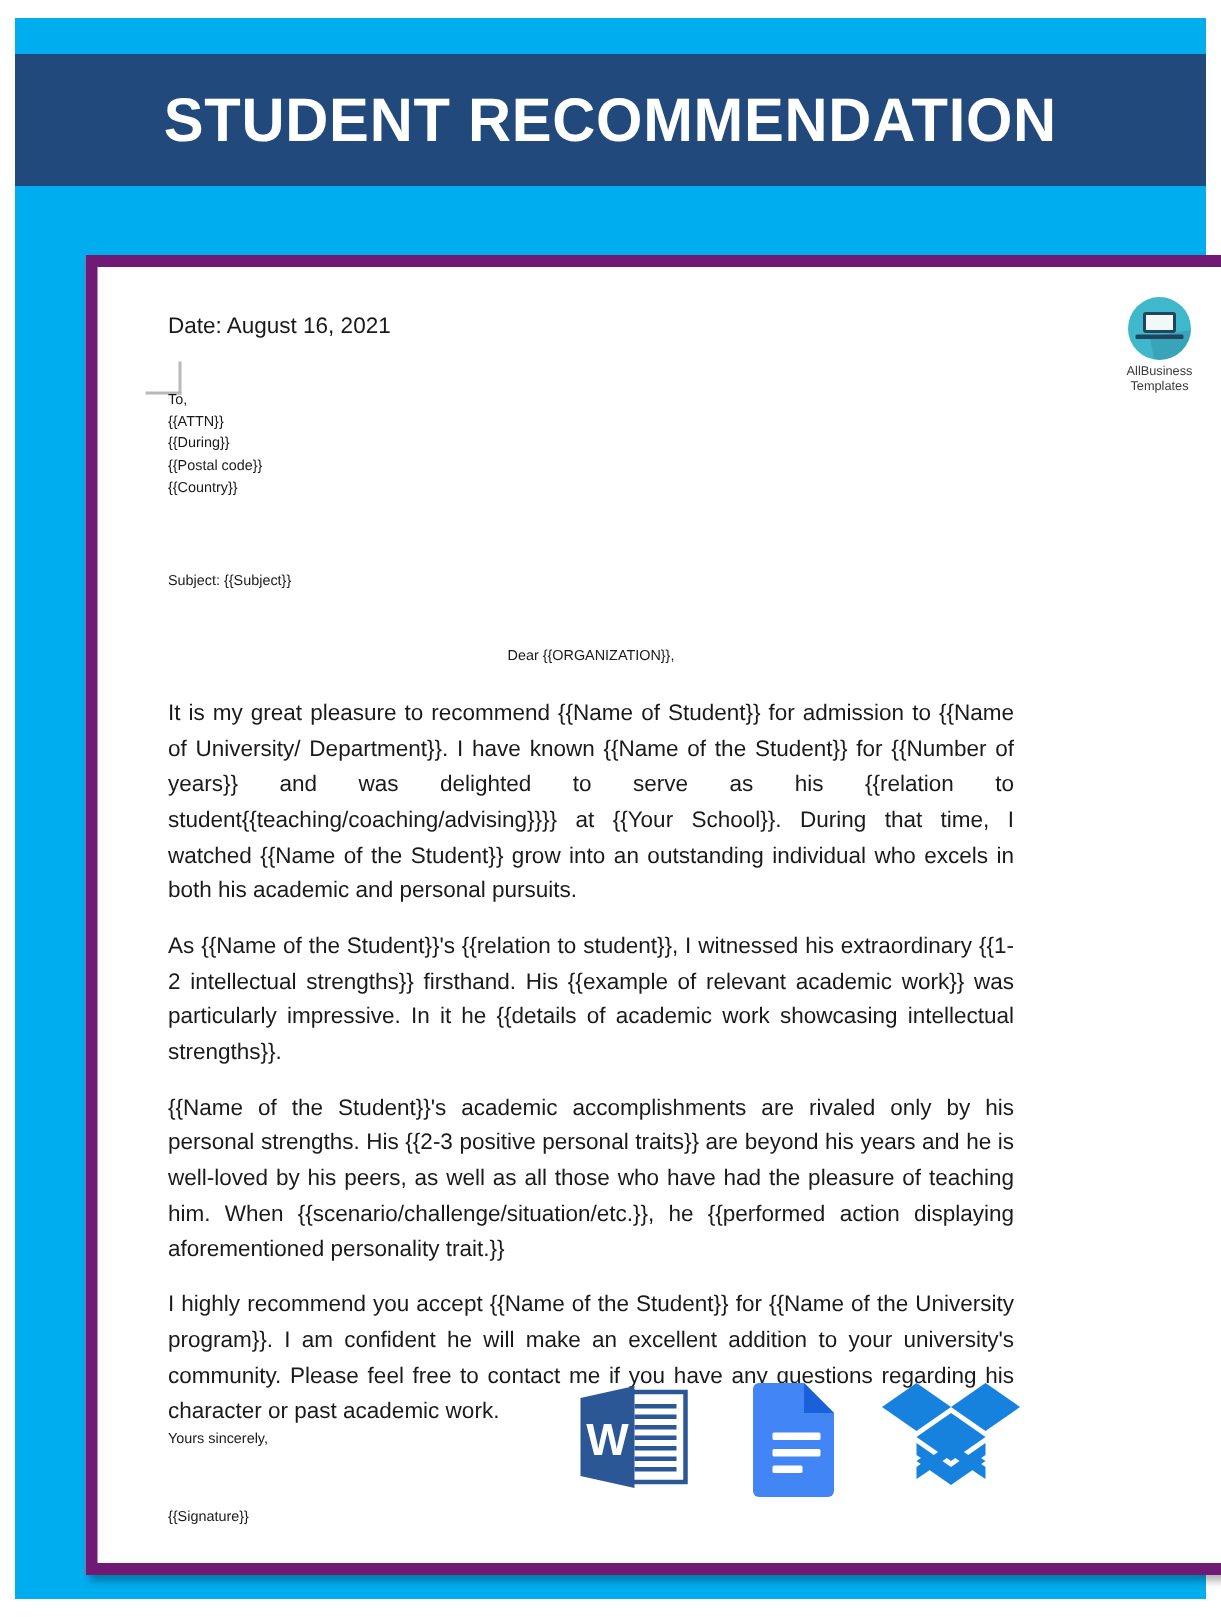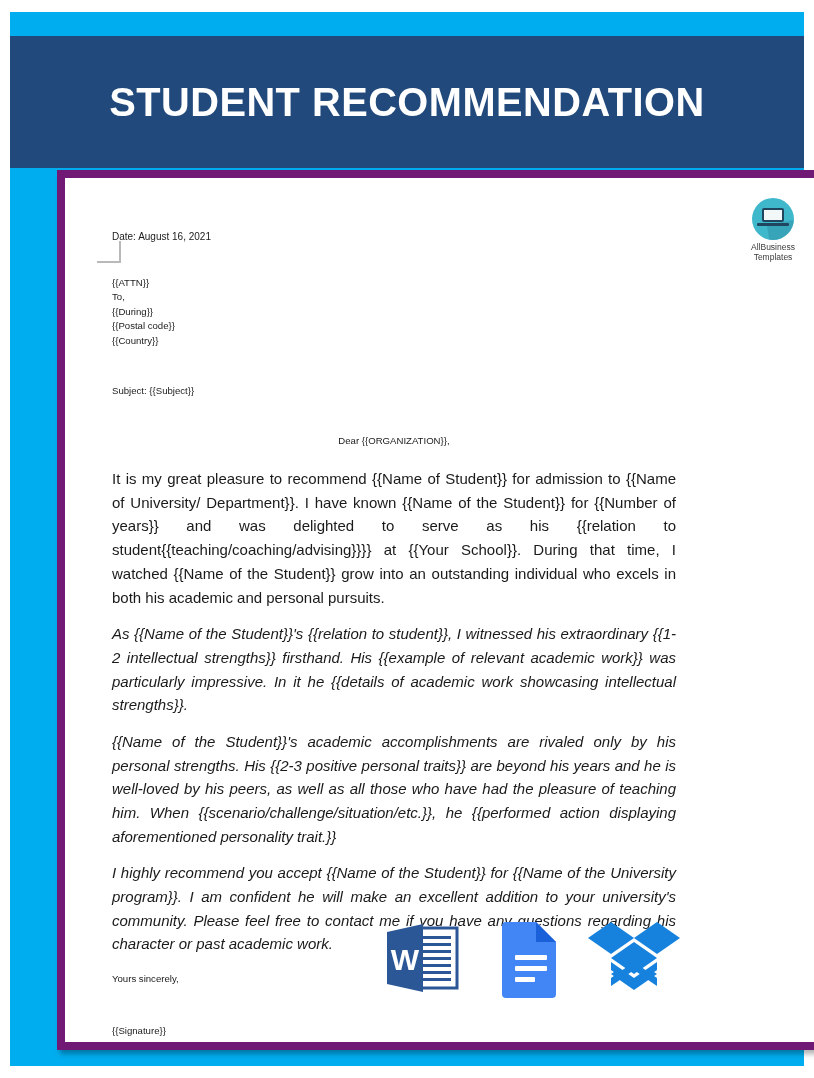--- a/index.html
+++ b/index.html
@@ -29,21 +29,21 @@
     height: 1054px;
     background: #00ADEF;
   }
 
   
   #title-band {
     position: absolute;
     left: 10px;
     top: 36px;
     width: 794px;
-    height: 132px;
+    height: 88px;
     background: #21497B;
     display: flex;
     align-items: center;
     justify-content: center;
   }
   #title-band .title-text {
     color: #ffffff;
     font-family: "Liberation Sans", sans-serif;
     font-weight: bold;
     font-size: 41px;
@@ -160,46 +160,45 @@
     line-height: 1.55;
   }
   .letter-title {
     margin-top: 96px;
     text-align: center;
     font-weight: bold;
     font-size: 11.6px;
     letter-spacing: 0.1px;
   }
   .date-line {
-    margin-top: 51px;
-    font-size: 10px;
+    margin-top: 28px;
+    font-size: 15px;
   }
   .addr-block {
     margin-top: 31px;
     font-size: 9.6px;
     line-height: 1.52;
   }
   .subject-line {
-    margin-top: 36px;
+    margin-top: 48px;
     font-size: 9.6px;
   }
   .salutation {
     margin-top: 35px;
     font-size: 9.6px;
     text-align: center;
   }
   .para {
     margin-top: 18px;
     text-align: justify;
     font-size: 15px;
     line-height: 1.58;
   }
-  .para.tight { margin-top: 13px; font-style: italic; }
+  .para.tight { margin-top: 13px; }
   .closing {
-    margin-top: 16px;
     font-size: 9.6px;
   }
   .sig-placeholder {
     margin-top: 37px;
     font-size: 9.6px;
   }
   #sig-rule {
     margin-top: 42px;
     width: 263px;
     height: 2px;
@@ -257,22 +256,22 @@
       <div class="v"></div>
       <div class="h"></div>
     </div>
 
     <div id="letter">
 
 
       <div class="date-line">Date:  August 16, 2021</div>
 
       <div class="addr-block">
+        <div>To,</div>
         <div>{{ATTN}}</div>
-        <div>To,</div>
         <div>{{During}}</div>
         <div>{{Postal code}}</div>
         <div>{{Country}}</div>
       </div>
 
       <div class="subject-line">Subject: {{Subject}}</div>
 
       <div class="salutation">Dear {{ORGANIZATION}},</div>
 
       <div class="para">It is my great pleasure to recommend {{Name of Student}} for admission to {{Name of University/ Department}}. I have known {{Name of the Student}} for {{Number of years}} and was delighted to serve as his {{relation to student{{teaching/coaching/advising}}}} at {{Your School}}. During that time, I watched {{Name of the Student}} grow into an outstanding individual who excels in both his academic and personal pursuits.</div>

